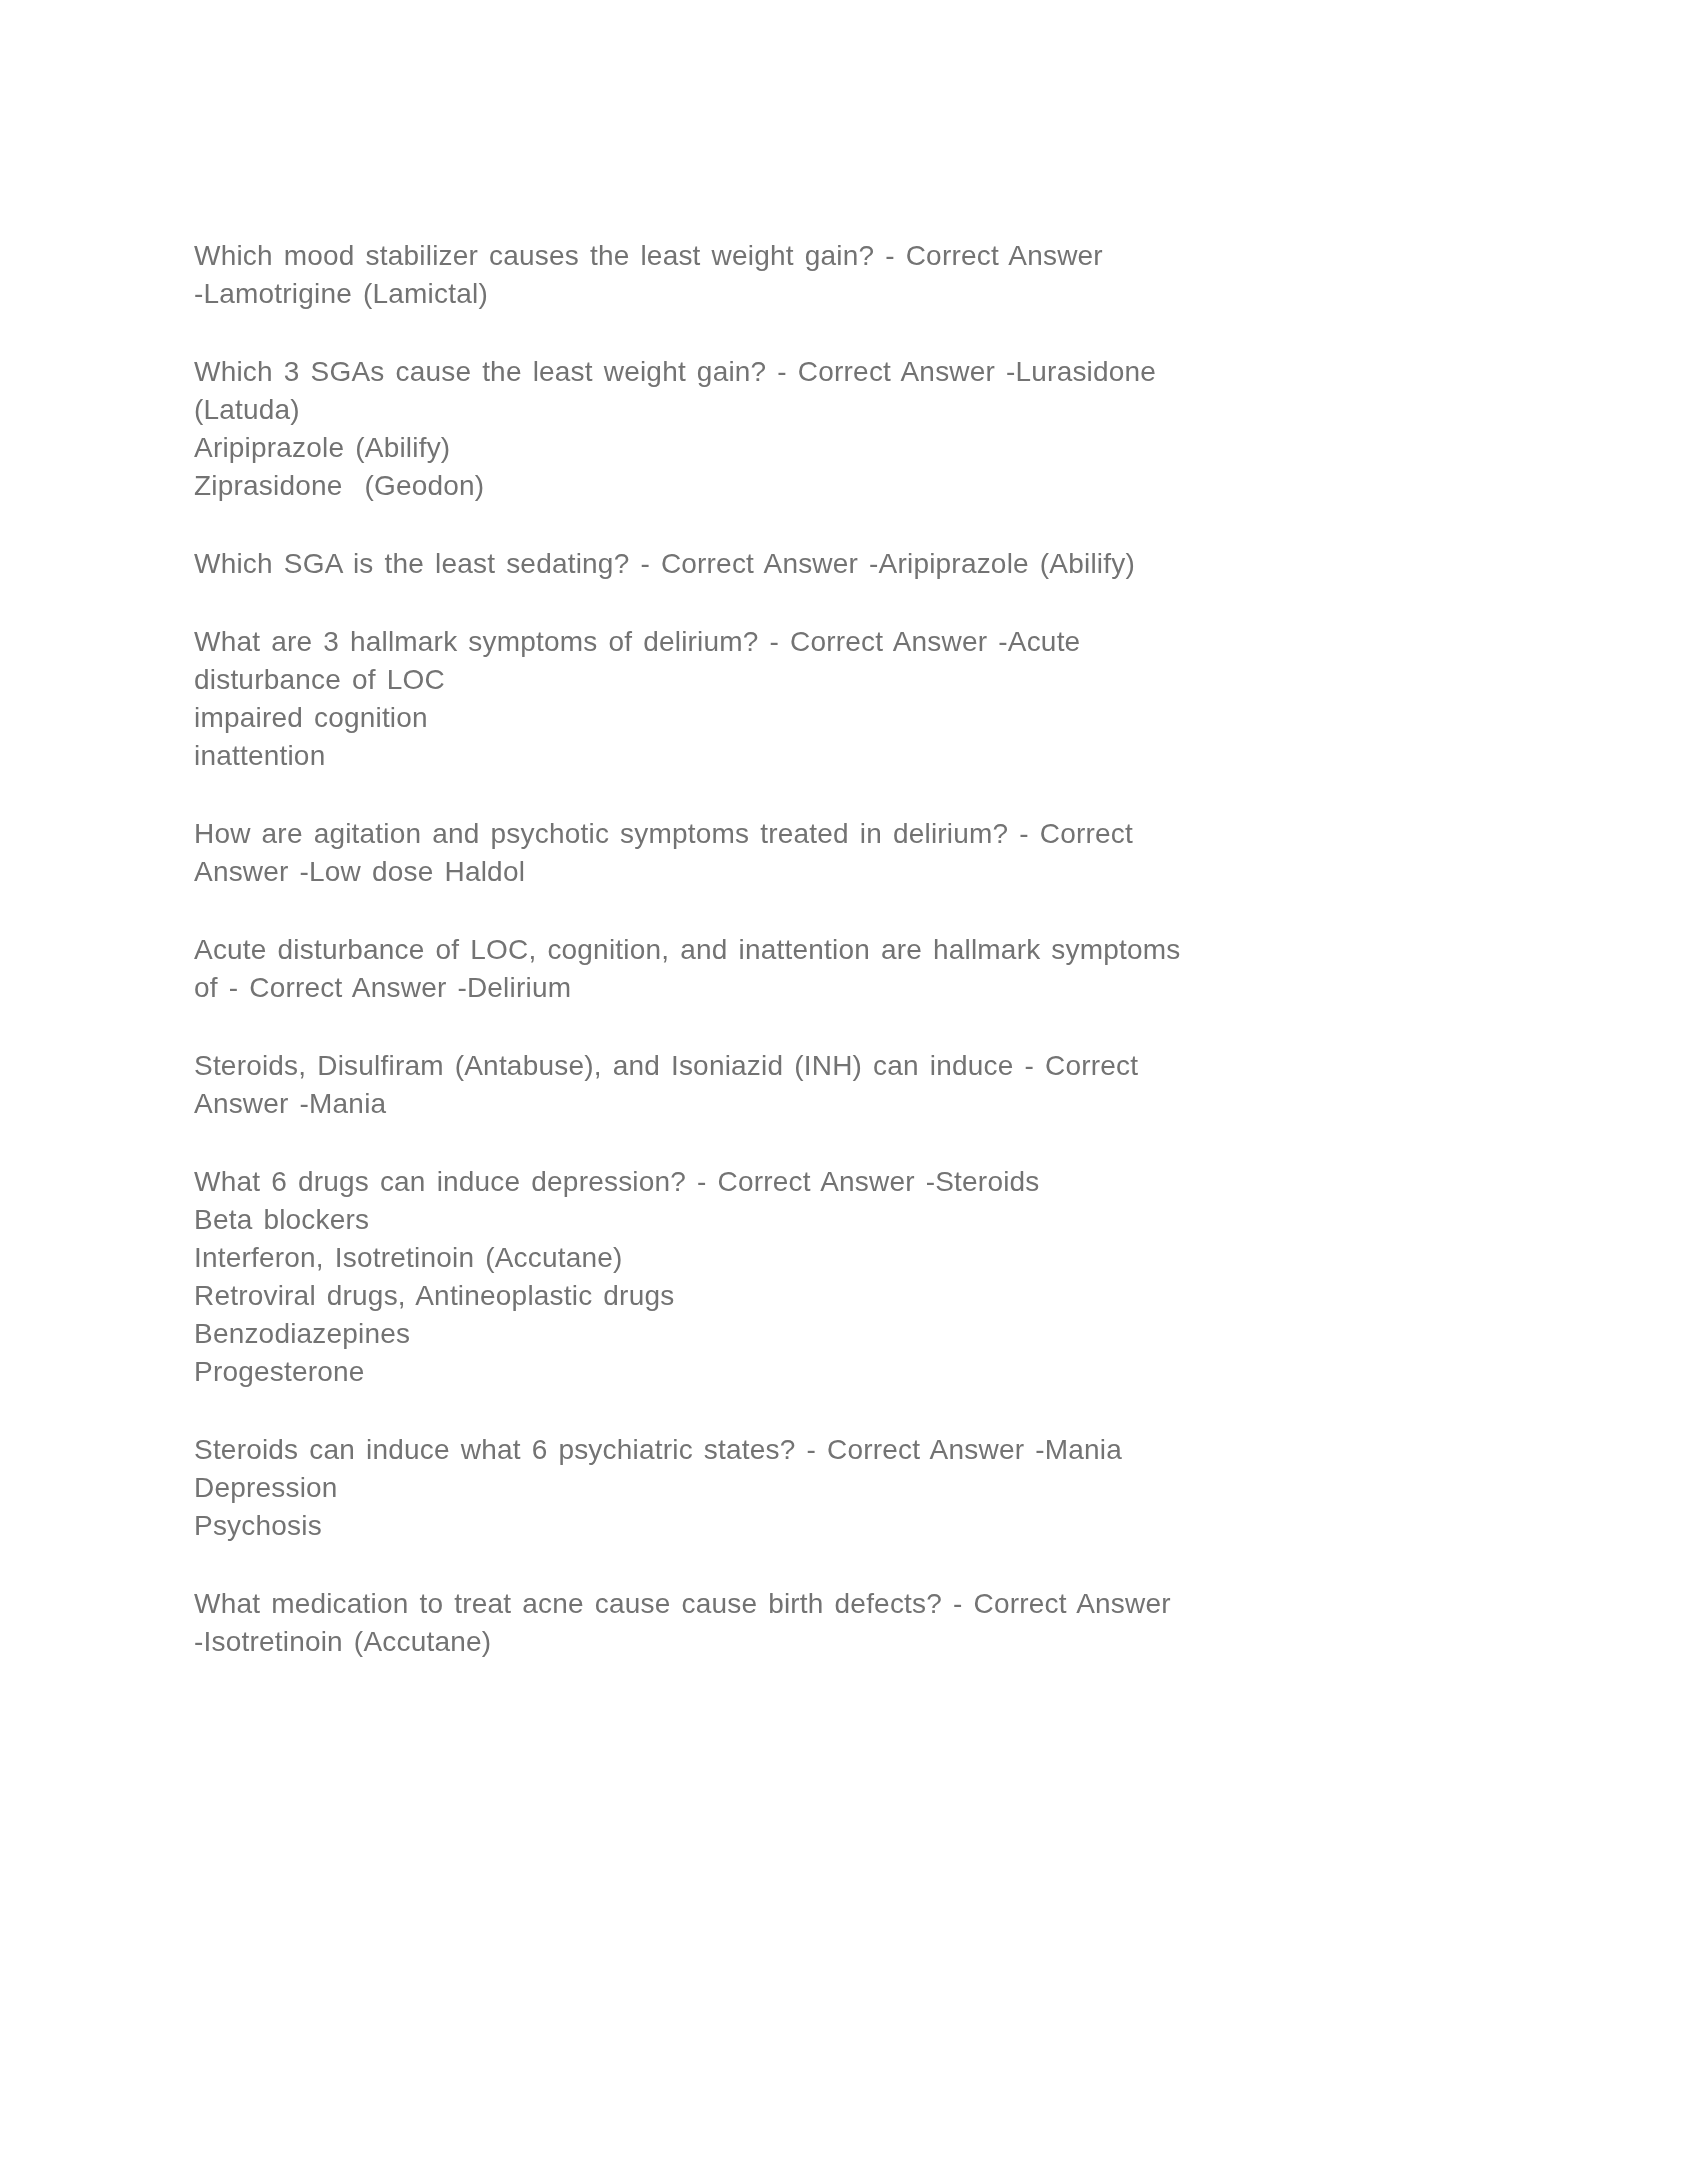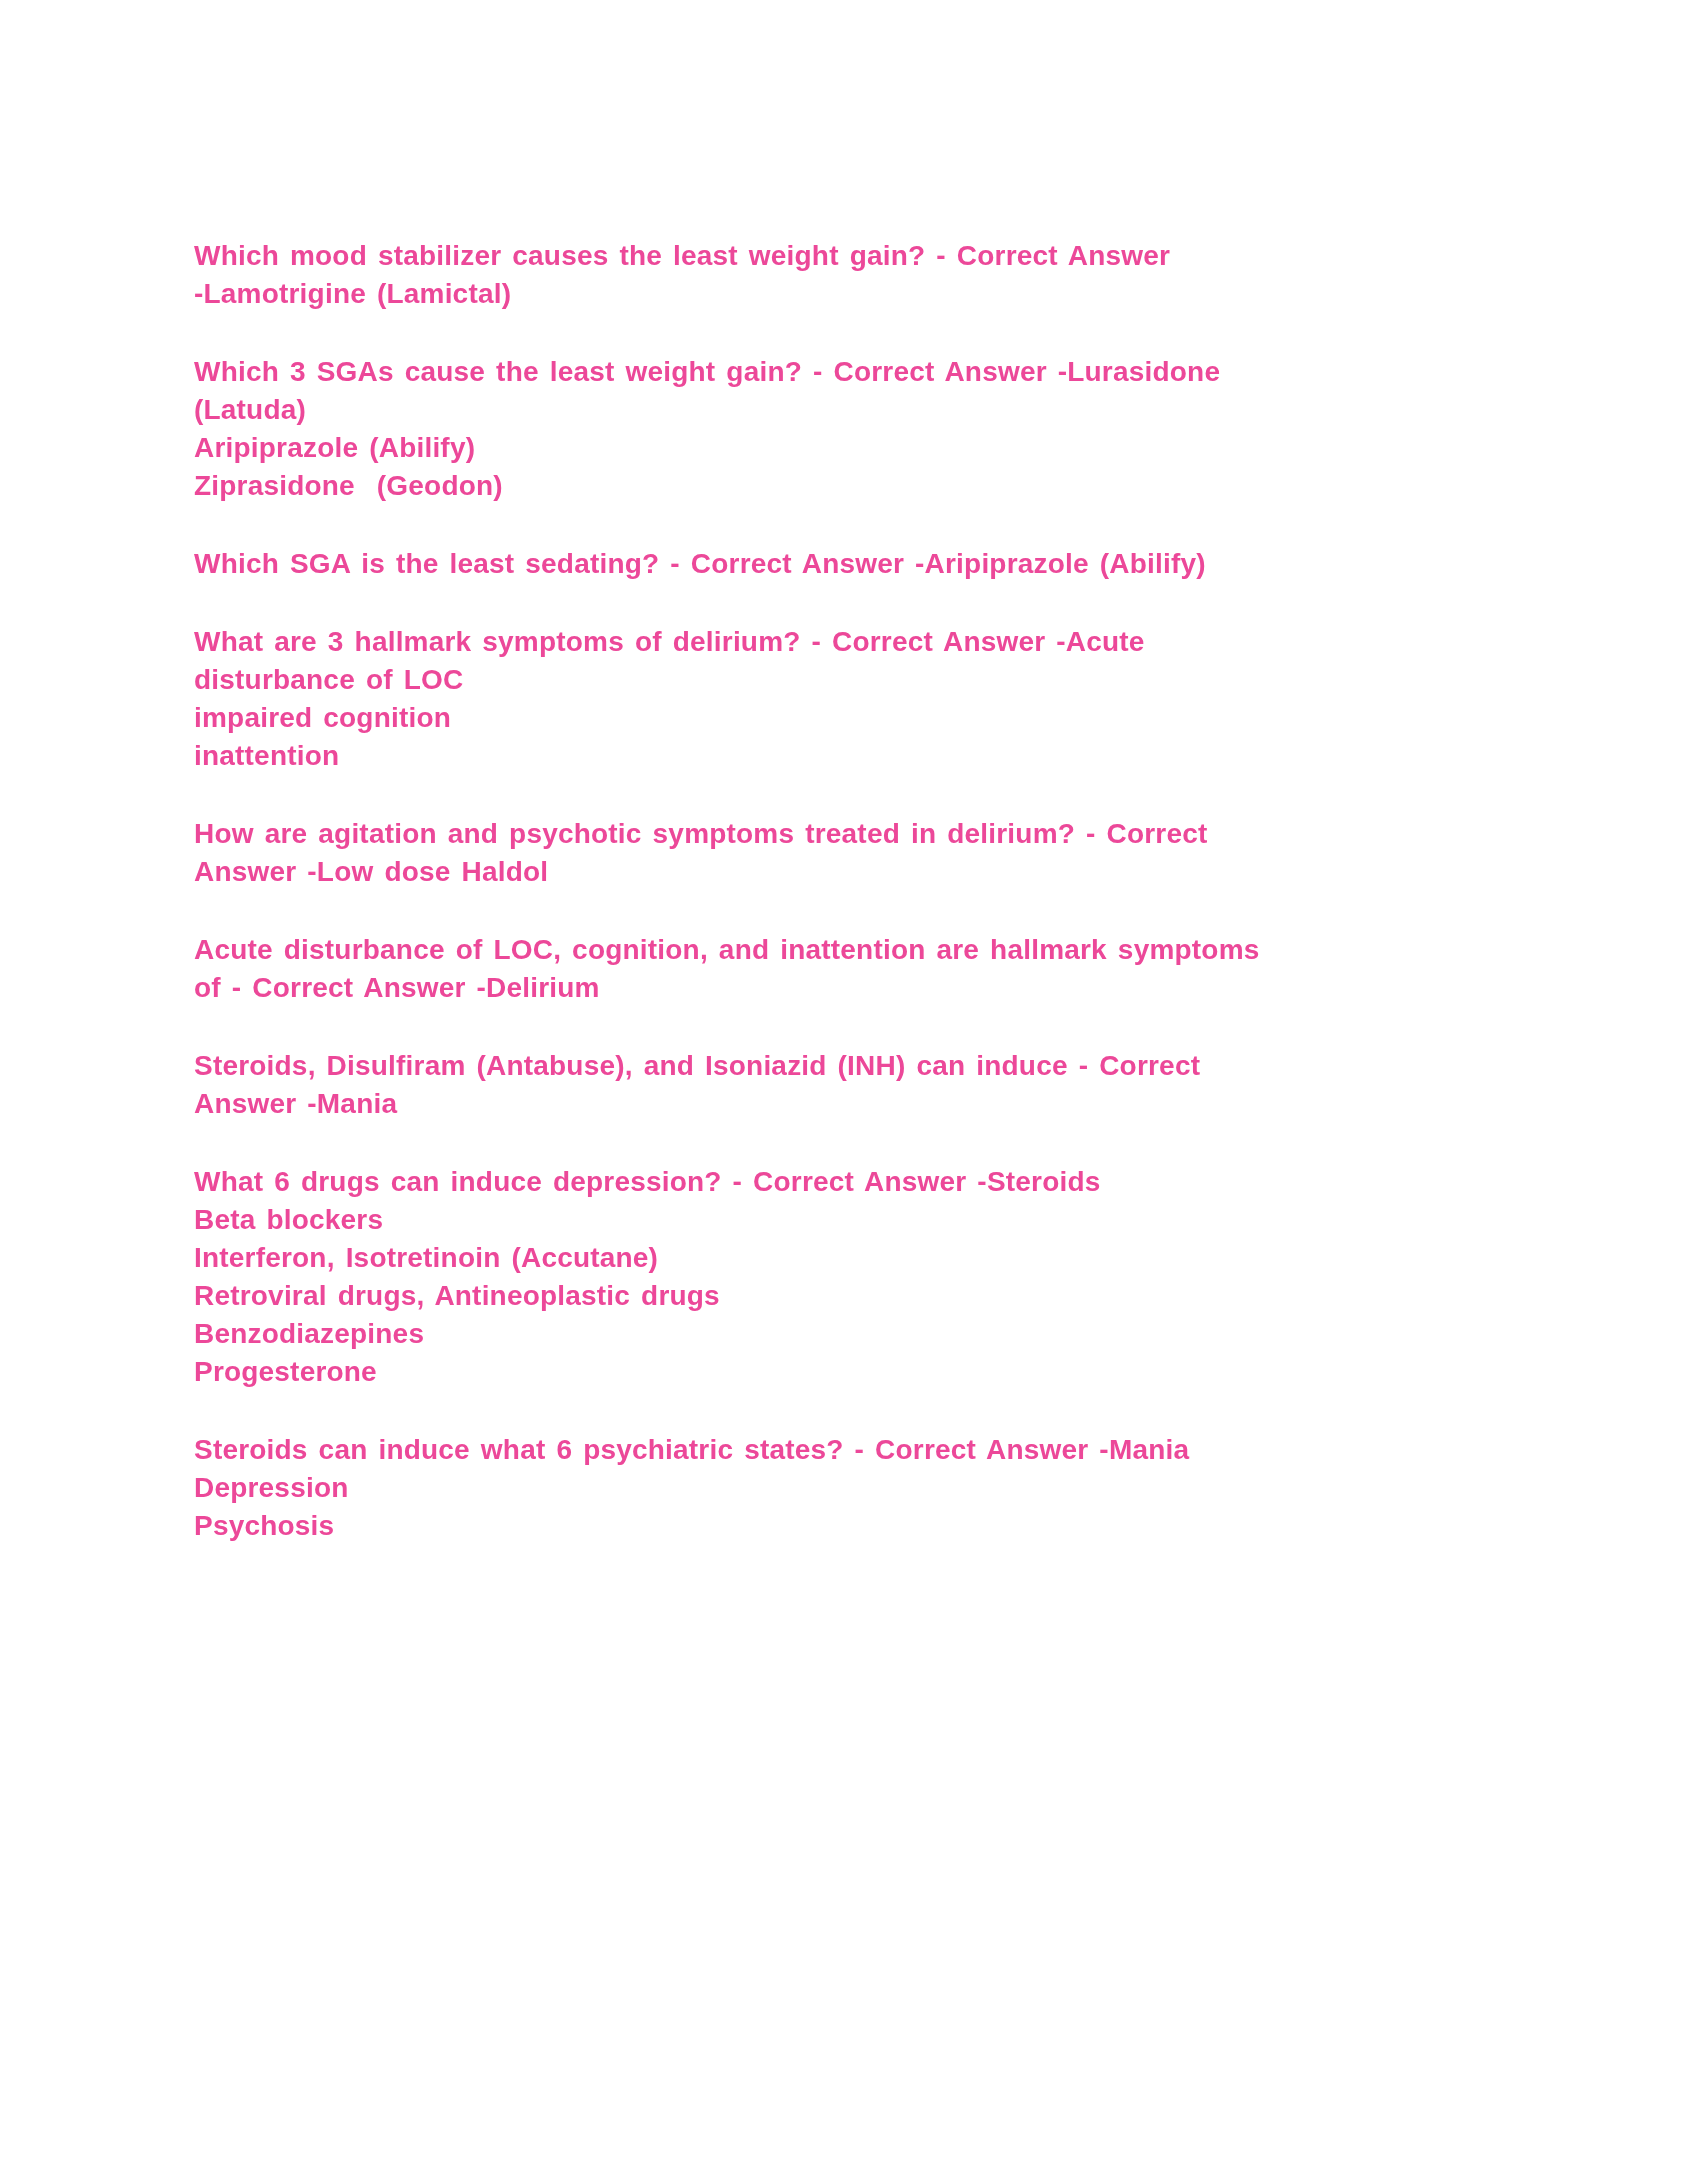--- a/index.html
+++ b/index.html
@@ -20,26 +20,25 @@
     top: 0;
     width: 1683px;
     height: 2178px;
     background: #ffffff;
   }
   .text-block {
     position: absolute;
     left: 194px;
     top: 237px;
     width: 1277px;
-    color: #ec4899;
+    color: #737373;
     font-size: 28px;
     line-height: 38px;
     letter-spacing: 0.2px;
     word-spacing: 3px;
-    font-weight: bold;
   }
   .text-block p {
     margin: 0 0 40px 0;
     white-space: pre-wrap; 
   }
 </style>
 </head>
 <body>
 
 <div class="page">
@@ -63,15 +62,17 @@
 Answer -Mania</p>
     <p>What 6 drugs can induce depression? - Correct Answer -Steroids
 Beta blockers
 Interferon, Isotretinoin (Accutane)
 Retroviral drugs, Antineoplastic drugs
 Benzodiazepines
 Progesterone</p>
     <p>Steroids can induce what 6 psychiatric states? - Correct Answer -Mania
 Depression
 Psychosis</p>
+    <p>What medication to treat acne cause cause birth defects? - Correct Answer
+-Isotretinoin (Accutane)</p>
   </div>
 </div>
 
 
 </body></html>

